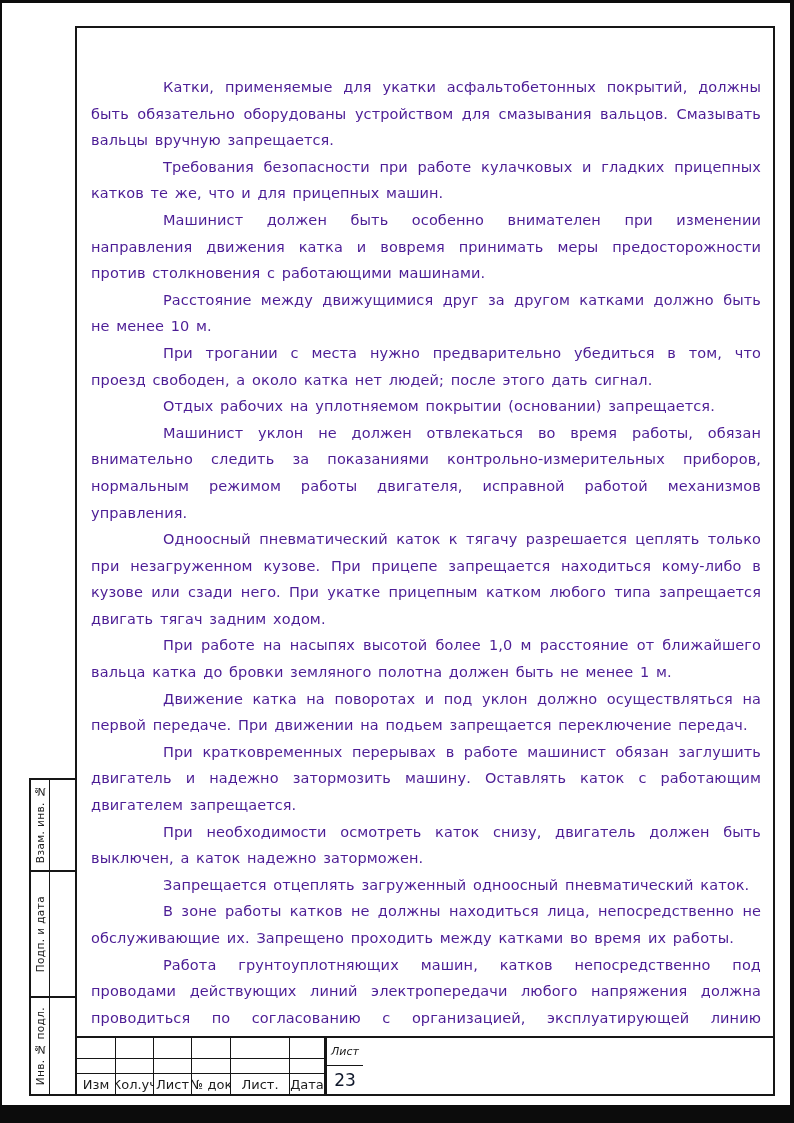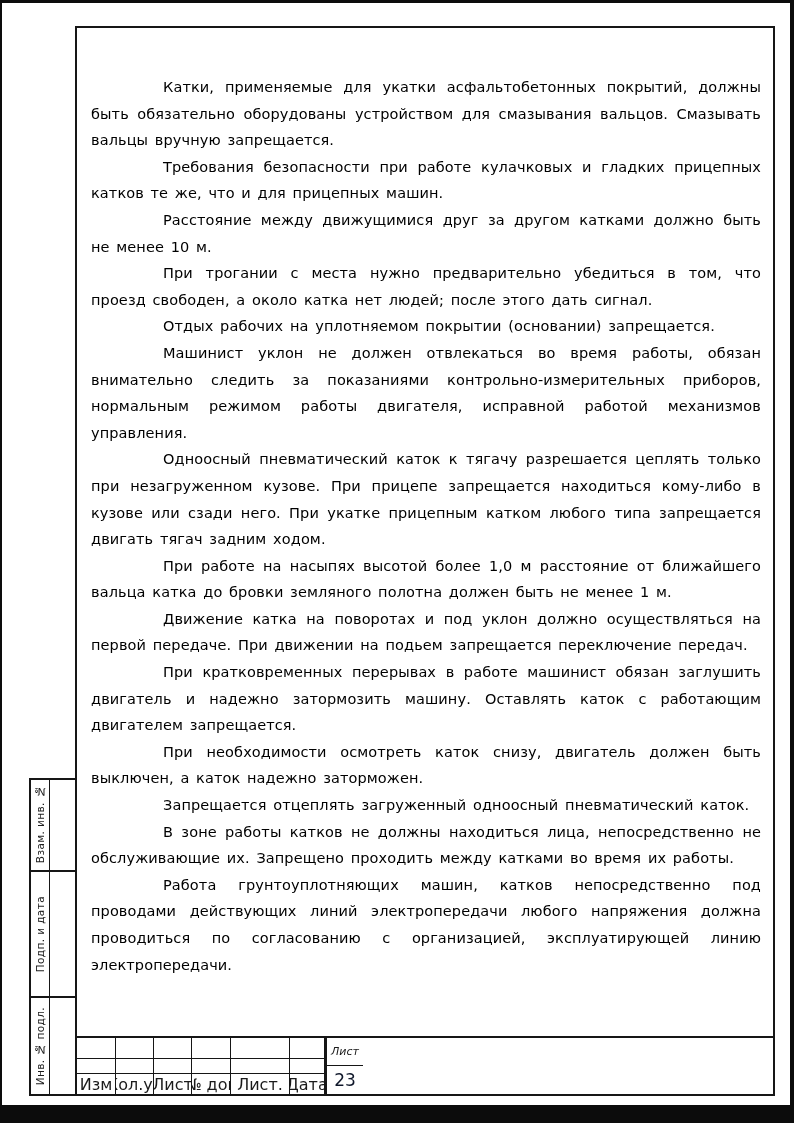--- a/index.html
+++ b/index.html
@@ -30,21 +30,21 @@
     position:absolute;left:14px;top:46px;width:670px;
   }
   .text-block p{
     margin:0;
     text-indent:72px;
     text-align:justify;
     font-size:14.5px;
     line-height:26.6px;
     word-spacing:2px;
     letter-spacing:0.1px;
-    color:#000000;
+    color:#4c1d95;
   }
   
   .side-col{
     position:absolute;left:27px;top:775px;width:48px;height:318px;
     box-sizing:border-box;border:2px solid #161616;
     display:flex;flex-direction:column;background:#fff;
   }
   .side-cell{
     display:flex;box-sizing:border-box;flex:0 0 auto;
   }
@@ -71,21 +71,21 @@
     grid-template-rows:21px 15px auto;
   }
   .tb-cell{
     box-sizing:border-box;
     border-right:1.6px solid #161616;
     border-bottom:1.4px solid #161616;
   }
   .tb-cell.last-row{
     border-bottom:none;
     display:flex;align-items:center;justify-content:center;
-    font-size:16px;white-space:nowrap;overflow:hidden;color:#1b1b1b;
+    font-size:13px;white-space:nowrap;overflow:hidden;color:#1b1b1b;
   }
   .tb-center{
     flex:1;display:flex;align-items:center;justify-content:center;
   }
   .tb-code{
     font-size:21px;letter-spacing:1.5px;color:#161616;
   }
   .tb-right{
     width:36px;flex:0 0 auto;border-left:2px solid #161616;
     display:flex;flex-direction:column;
@@ -124,20 +124,21 @@
       </div>
       <div class="blank-box"></div>
     </div>
   </div>
 
   <div class="frame">
 
     <div class="text-block">
       <p>Катки, применяемые для укатки асфальтобетонных покрытий, должны быть обязательно оборудованы устройством для смазывания вальцов. Смазывать вальцы вручную запрещается.</p>
       <p>Требования безопасности при работе кулачковых и гладких прицепных катков те же, что и для прицепных машин.</p>
+      <p>Машинист должен быть особенно внимателен при изменении направления движения катка и вовремя принимать меры предосторожности против столкновения с работающими машинами.</p>
       <p>Расстояние между движущимися друг за другом катками должно быть не менее 10 м.</p>
       <p>При трогании с места нужно предварительно убедиться в том, что проезд свободен, а около катка нет людей; после этого дать сигнал.</p>
       <p>Отдых рабочих на уплотняемом покрытии (основании) запрещается.</p>
       <p>Машинист уклон не должен отвлекаться во время работы, обязан внимательно следить за показаниями контрольно-измерительных приборов, нормальным режимом работы двигателя, исправной работой механизмов управления.</p>
       <p>Одноосный пневматический каток к тягачу разрешается цеплять только при незагруженном кузове. При прицепе запрещается находиться кому-либо в кузове или сзади него. При укатке прицепным катком любого типа запрещается двигать тягач задним ходом.</p>
       <p>При работе на насыпях высотой более 1,0 м расстояние от ближайшего вальца катка до бровки земляного полотна должен быть не менее 1 м.</p>
       <p>Движение катка на поворотах и под уклон должно осуществляться на первой передаче. При движении на подьем запрещается переключение передач.</p>
       <p>При кратковременных перерывах в работе машинист обязан заглушить двигатель и надежно затормозить машину. Оставлять каток с работающим двигателем запрещается.</p>
       <p>При необходимости осмотреть каток снизу, двигатель должен быть выключен, а каток надежно заторможен.</p>
       <p>Запрещается отцеплять загруженный одноосный пневматический каток.</p>

